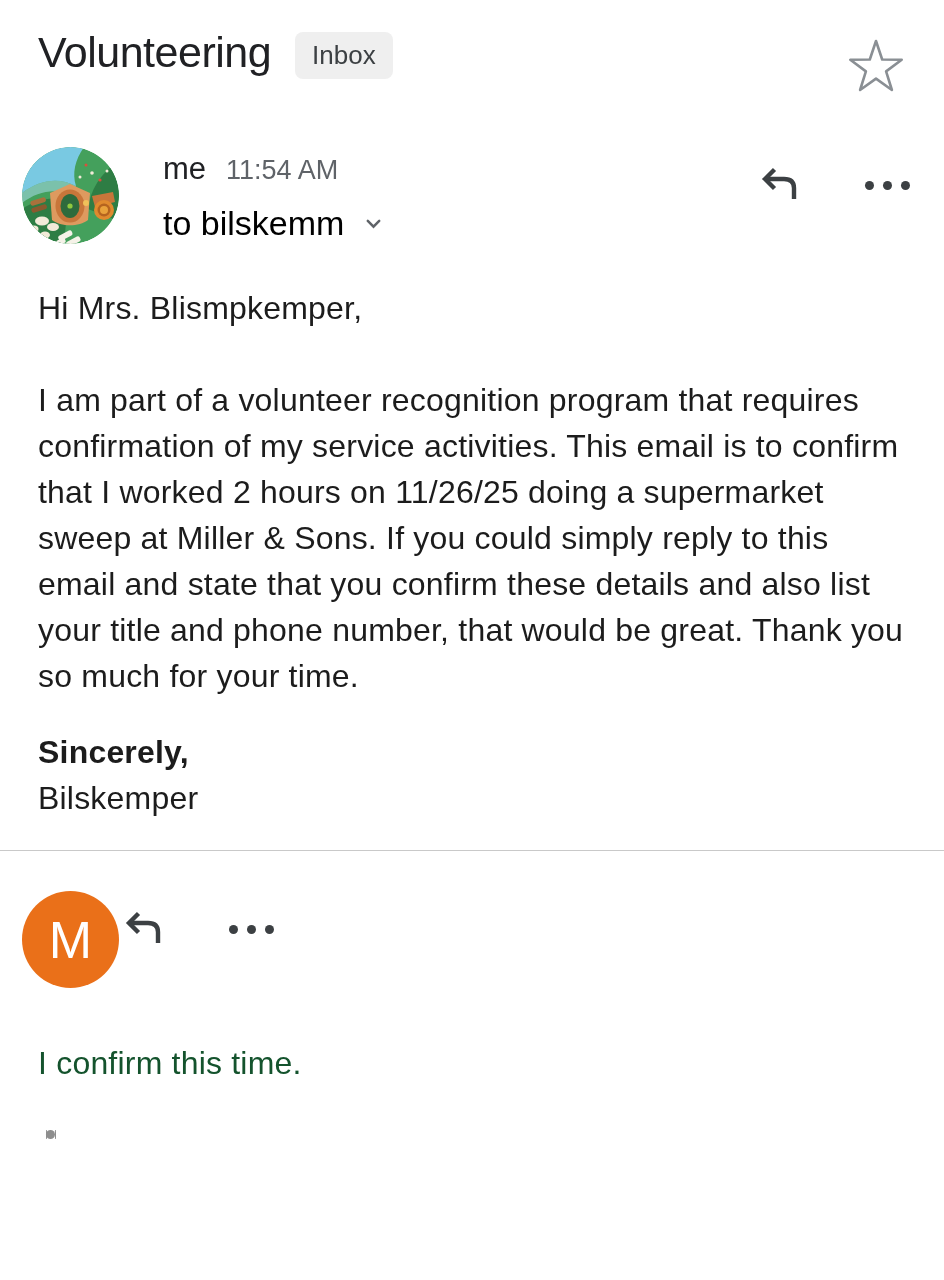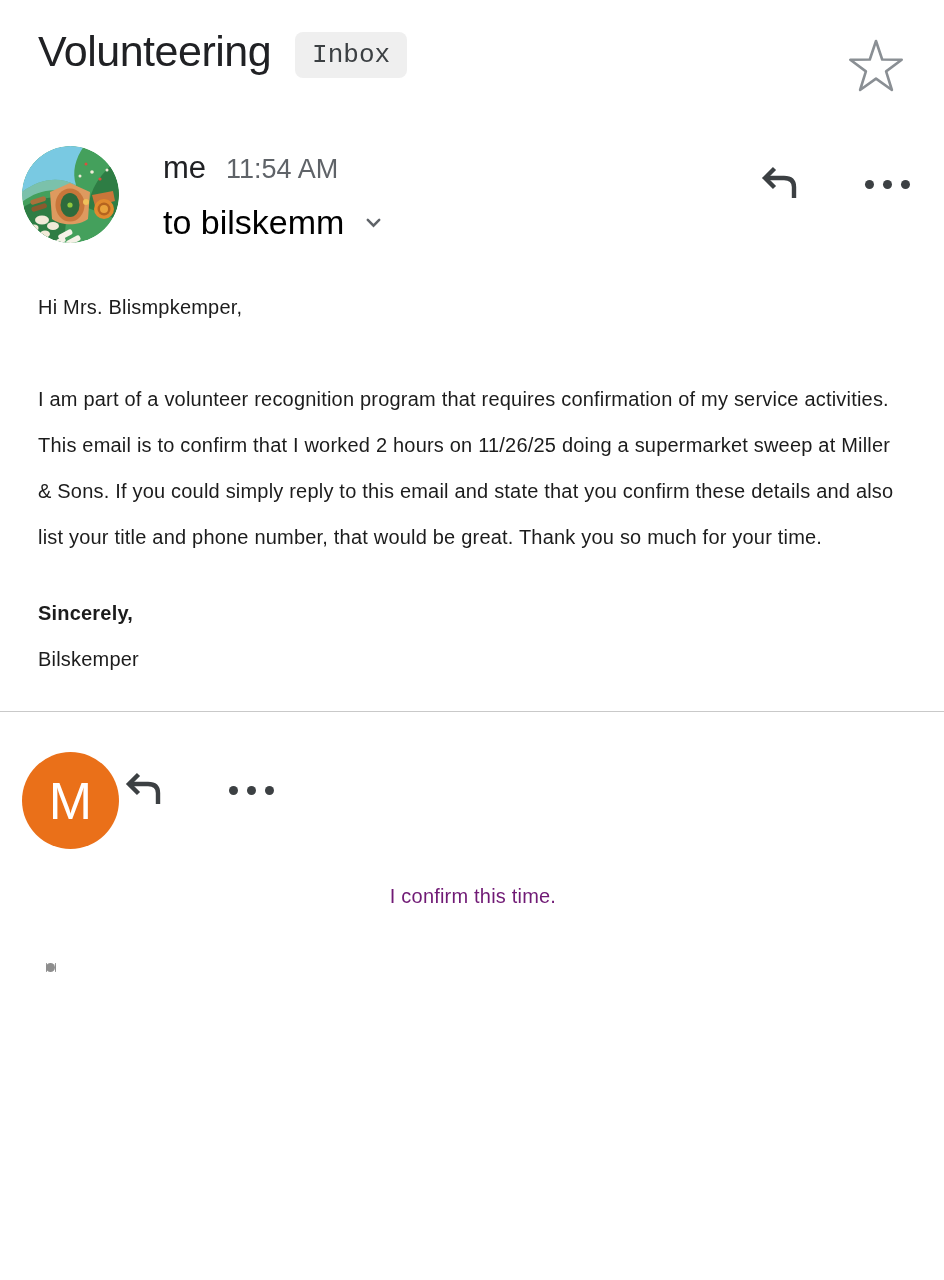--- a/index.html
+++ b/index.html
@@ -22,21 +22,20 @@
   .subject-title {
     font-size:43px; line-height:1.1; color:#202124;
     letter-spacing:-0.5px;
   }
   .label-chip {
     margin-left:24px; margin-top:6px;
     background:#efefef; border-radius:8px;
     padding:8px 17px;
     font-size:26px; color:#3c4043;
     flex:none;
-    font-family:Liberation Mono, monospace;
   }
   .star-btn {
     position:absolute; top:34px; right:36px;
     width:64px; height:64px;
     display:flex; align-items:center; justify-content:center;
     background:none; border:none; cursor:pointer;
   }
 
   
   .msg-header {
@@ -81,35 +80,35 @@
   .more-dots { display:flex; align-items:center; }
   .more-dots span {
     width:9px; height:9px; border-radius:50%;
     background:#3c4043; margin-left:9px;
   }
   .more-dots span:first-child { margin-left:0; }
 
   
   .msg-body {
     padding:0 36px 0 38px;
-    font-size:20px; line-height:46px; letter-spacing:0.2px;
+    font-size:32px; line-height:46px; letter-spacing:0.2px;
     color:#1c1c1c;
   }
   .msg1-body { margin-top:41px; }
   .msg-body p.para { margin-top:46px; }
   .msg-body p.first { margin-top:0; }
   .msg-body p.sig-line { margin-top:0; }
   .msg-body p.closing { margin-top:30px;font-weight:bold; }
 
   .thread-divider {
     border:none; border-top:1px solid #c9c9c9;
     margin-top:29px;
   }
 
-  .msg2-body { margin-top:24px; color:#701a75;text-align:center; }
+  .msg2-body { margin-top:52px; color:#14532d; }
   .trimmed-btn {
     margin:40px 0 0 42px;
     background:none; border:none; cursor:pointer; padding:4px;
     display:flex; align-items:center;
   }
   .trimmed-btn span {
     width:9px; height:9px; border-radius:50%;
     background:#8e8e8e; margin-left:4px;
   }
   .trimmed-btn span:first-child { margin-left:0; }

